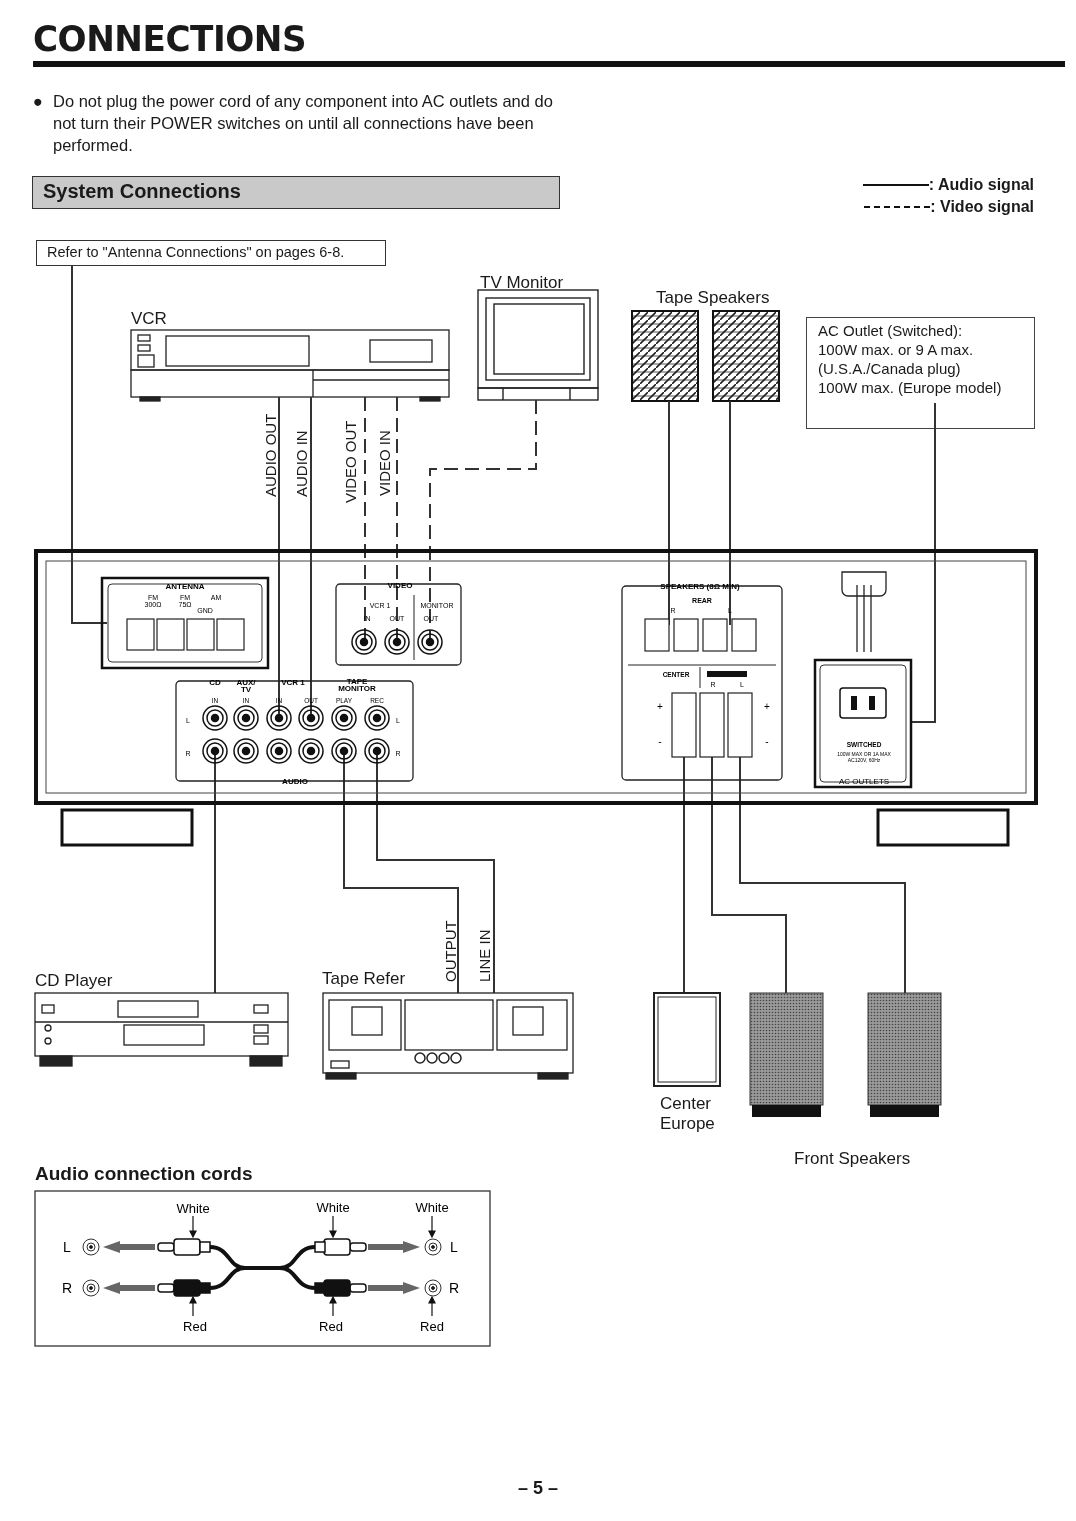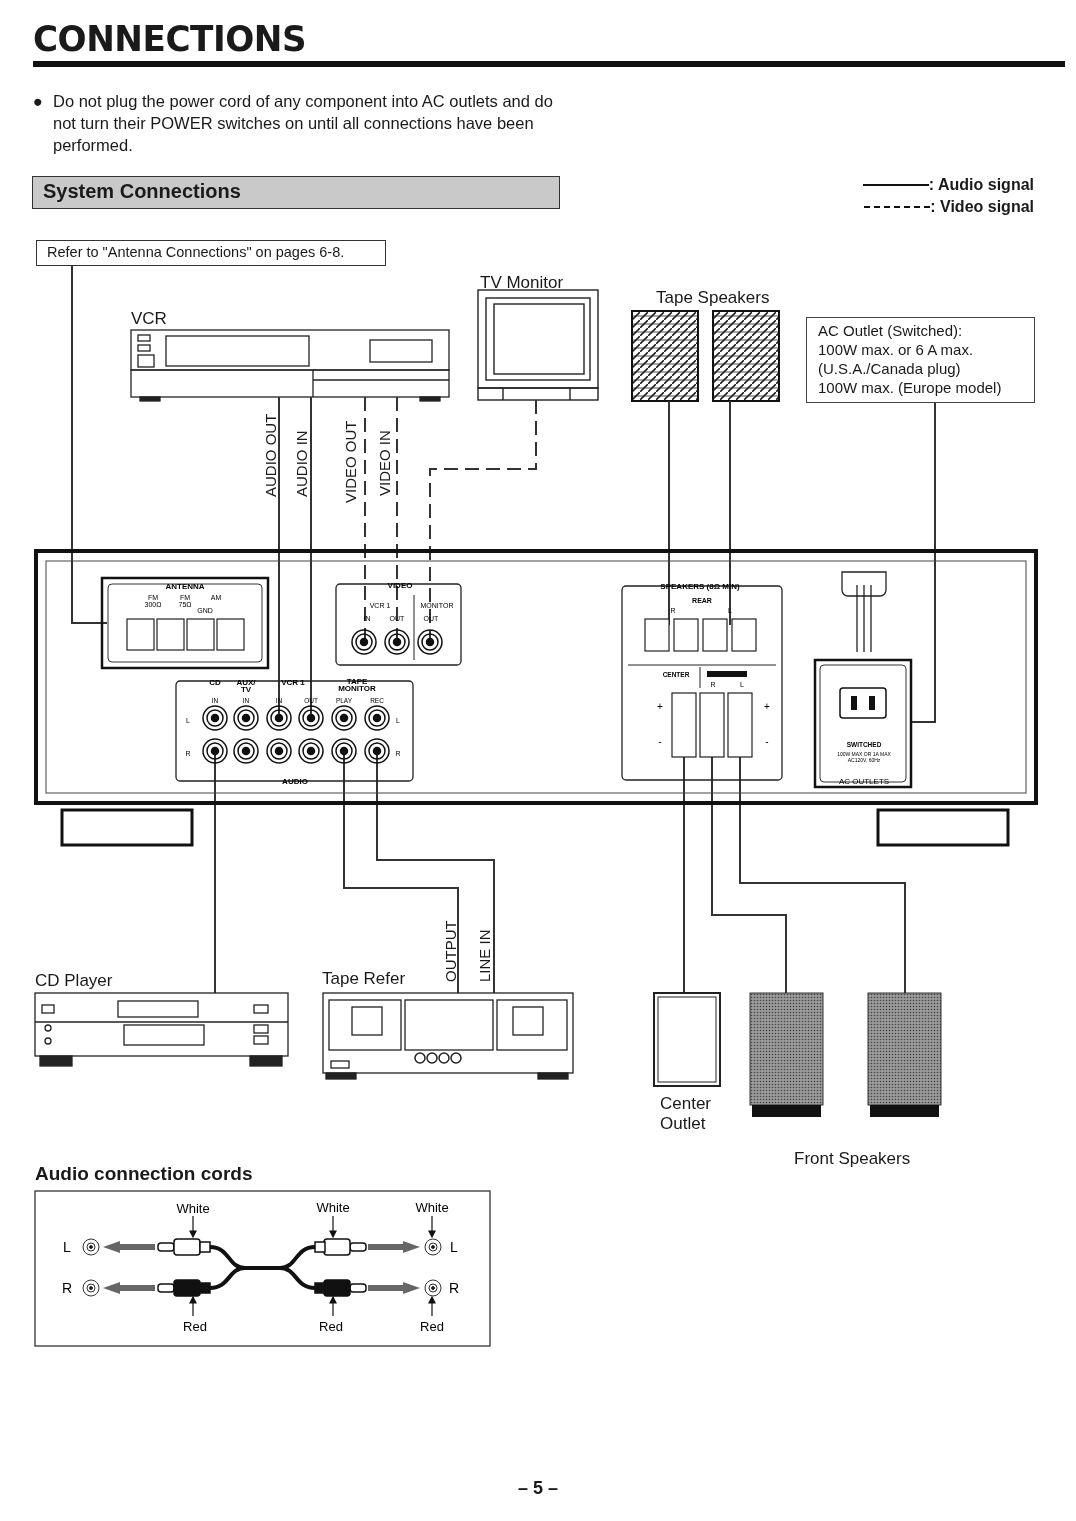--- a/index.html
+++ b/index.html
@@ -15,21 +15,21 @@
   .section-bar { left:32px; top:176px; width:528px; height:33px; border:1px solid #333;
                  background:#c9c9c9; box-sizing:border-box; }
   .section-bar span { position:absolute; left:10px; top:3px; font-size:20px; font-weight:bold; }
   .legend { right:42px; top:174px; text-align:right; font-size:16px; font-weight:bold; line-height:22px; }
   .legend .row { display:flex; align-items:center; justify-content:flex-end; }
   .legend .solid { width:66px; border-top:2px solid #111; margin-right:0; }
   .legend .dashed { width:66px; border-top:2px dashed #111; }
   .refer { left:36px; top:240px; width:350px; height:26px; border:1px solid #333; box-sizing:border-box;
            font-size:14.5px; padding:3px 0 0 10px; }
   .label { font-size:17px; }
-  .acbox { left:806px; top:317px; width:229px; height:86px; border:1px solid #444; box-sizing:border-box;
+  .acbox { left:806px; top:317px; width:229px; height:112px; border:1px solid #444; box-sizing:border-box;
            font-size:15px; line-height:19px; padding:3px 4px 0 11px; }
   .vlabel { font-size:15px; transform:rotate(-90deg); transform-origin:left top; white-space:nowrap; }
   svg text { font-family:"Liberation Sans", sans-serif; }
   .cords-title { left:35px; top:1163px; font-size:19px; font-weight:bold; }
   .pageno { left:0; width:1076px; top:1478px; text-align:center; font-size:18px; font-weight:bold; }
 </style>
 </head>
 <body>
 
 <div class="abs title">CONNECTIONS</div>
@@ -52,33 +52,33 @@
   <div class="row">
     <span class="dashed"></span>
     <span>: Video signal</span>
   </div>
 </div>
 
 <div class="abs refer">Refer to "Antenna Connections" on pages 6-8.</div>
 
 <div class="abs acbox">
   <div>AC Outlet (Switched):</div>
-  <div>100W max. or 6 A max.</div>
+  <div>100W max. or 9 A max.</div>
   <div>(U.S.A./Canada plug)</div>
   <div>100W max. (Europe model)</div>
 </div>
 
 <div class="abs label" style="left:131px;top:309px;">VCR</div>
 <div class="abs label" style="left:480px;top:273px;">TV Monitor</div>
 <div class="abs label" style="left:656px;top:288px;">Tape Speakers</div>
 <div class="abs label" style="left:35px;top:971px;text-align:right;">CD Player</div>
 <div class="abs label" style="left:322px;top:969px;">Tape Refer</div>
 <div class="abs label" style="left:660px;top:1094px;">
   <div>Center</div>
-  <div>Outlet</div>
+  <div>Europe</div>
 </div>
 <div class="abs label" style="left:794px;top:1126px;margin-top:23px;">Front Speakers</div>
 
 <div class="abs vlabel" style="left:262px;top:497px;">AUDIO OUT</div>
 <div class="abs vlabel" style="left:293px;top:497px;">AUDIO IN</div>
 <div class="abs vlabel" style="left:342px;top:503px;">VIDEO OUT</div>
 <div class="abs vlabel" style="left:376px;top:496px;">VIDEO IN</div>
 <div class="abs vlabel" style="left:442px;top:982px;">OUTPUT</div>
 <div class="abs vlabel" style="left:476px;top:982px;">LINE IN</div>
 

